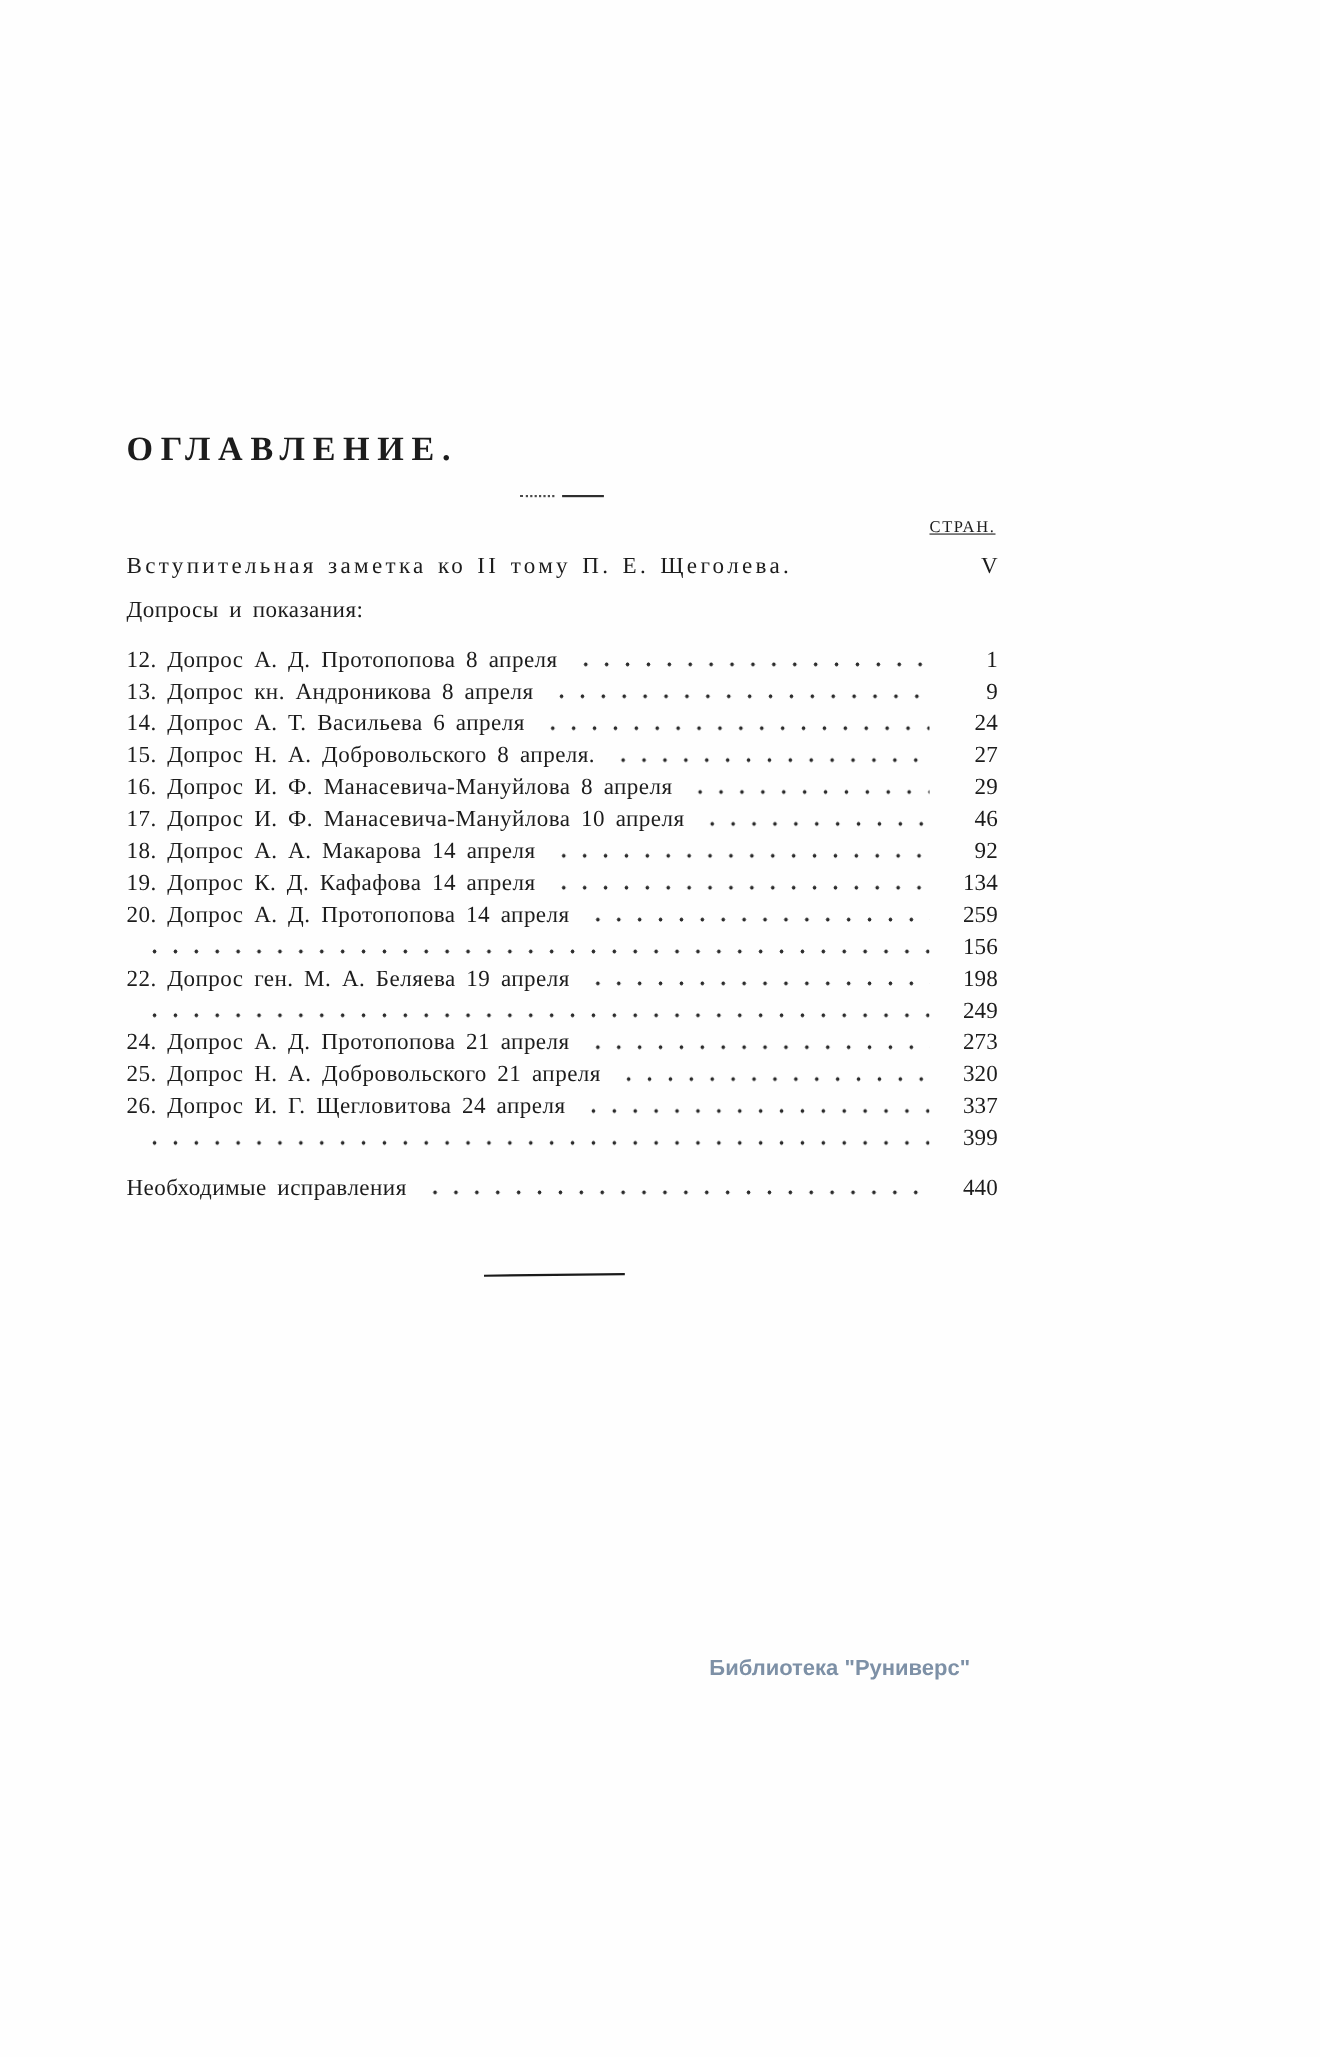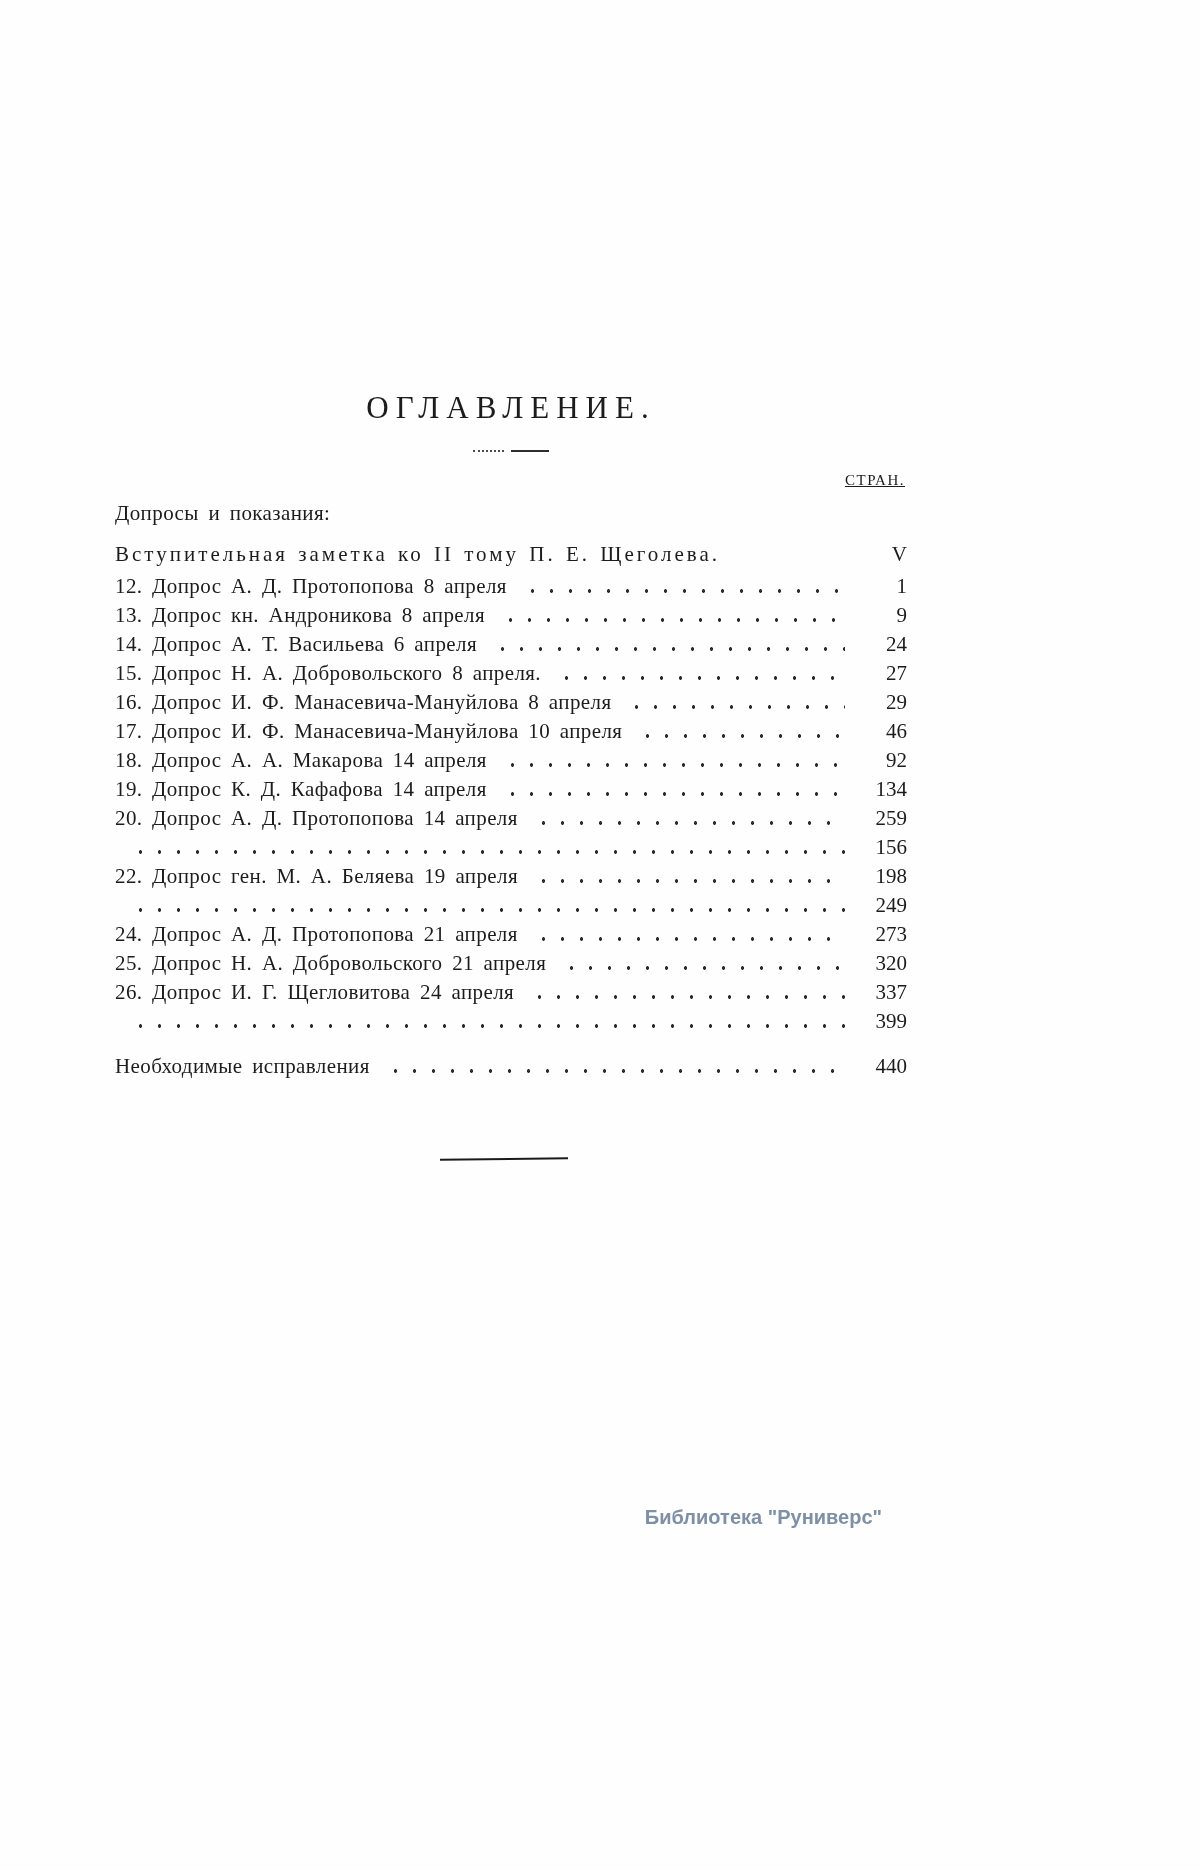--- a/index.html
+++ b/index.html
@@ -13,23 +13,22 @@
     overflow: hidden;
   }
   .content {
     position: absolute;
     left: 115px;
     top: 390px;
     width: 792px;
   }
   .title {
     margin: 0;
-    text-align: center;
     font-size: 31px;
-    font-weight: 400;
+    font-weight: 700;
     letter-spacing: 7px;
   }
   .ornament {
     margin: 24px auto 0 auto;
     width: 76px;
     display: flex;
     align-items: center;
     gap: 7px;
   }
   .ornament .dotseg { flex: 1; border-top: 2px dotted #4a4a4a; height: 0; }
@@ -73,21 +72,21 @@
     letter-spacing: 3px;
     word-spacing: 2px;
     white-space: nowrap;
   }
   .section-row {
     margin-top: 9px;
     line-height: 31px;
     letter-spacing: 3.5px;
     word-spacing: 2px;
   }
-  .entries { margin-top: 2px; }
+  .entries { margin-top: 15px; }
   .entry-text {
     white-space: nowrap;
     letter-spacing: 0.4px;
     word-spacing: 4px;
   }
   .final-row { margin-top: 16px; justify-content: space-between; }
   .bottom-rule {
     position: absolute;
     left: 440px;
     top: 1158px;
@@ -114,30 +113,30 @@
 
     <h1 class="title">ОГЛАВЛЕНИЕ.</h1>
 
     <div class="ornament">
       <span class="dotseg"></span>
       <span class="dashseg"></span>
     </div>
 
     <div class="col-header">СТРАН.</div>
 
-    <div class="row section-row">
-      <span class="entry-text">Допросы и показания:</span>
-    </div>
-
     <div class="row intro-row">
       <span class="entry-text">Вступительная заметка ко II тому П. Е. Щеголева.</span>
       <span class="spacer"></span>
       <span class="page-num">V</span>
     </div>
 
+    <div class="row section-row">
+      <span class="entry-text">Допросы и показания:</span>
+    </div>
+
     <div class="entries">
 
       <div class="row">
         <span class="entry-text">12. Допрос А. Д. Протопопова 8 апреля</span>
         <span class="dots"></span>
         <span class="page-num">1</span>
       </div>
       <div class="row">
         <span class="entry-text">13. Допрос кн. Андроникова 8 апреля</span>
         <span class="dots"></span>

